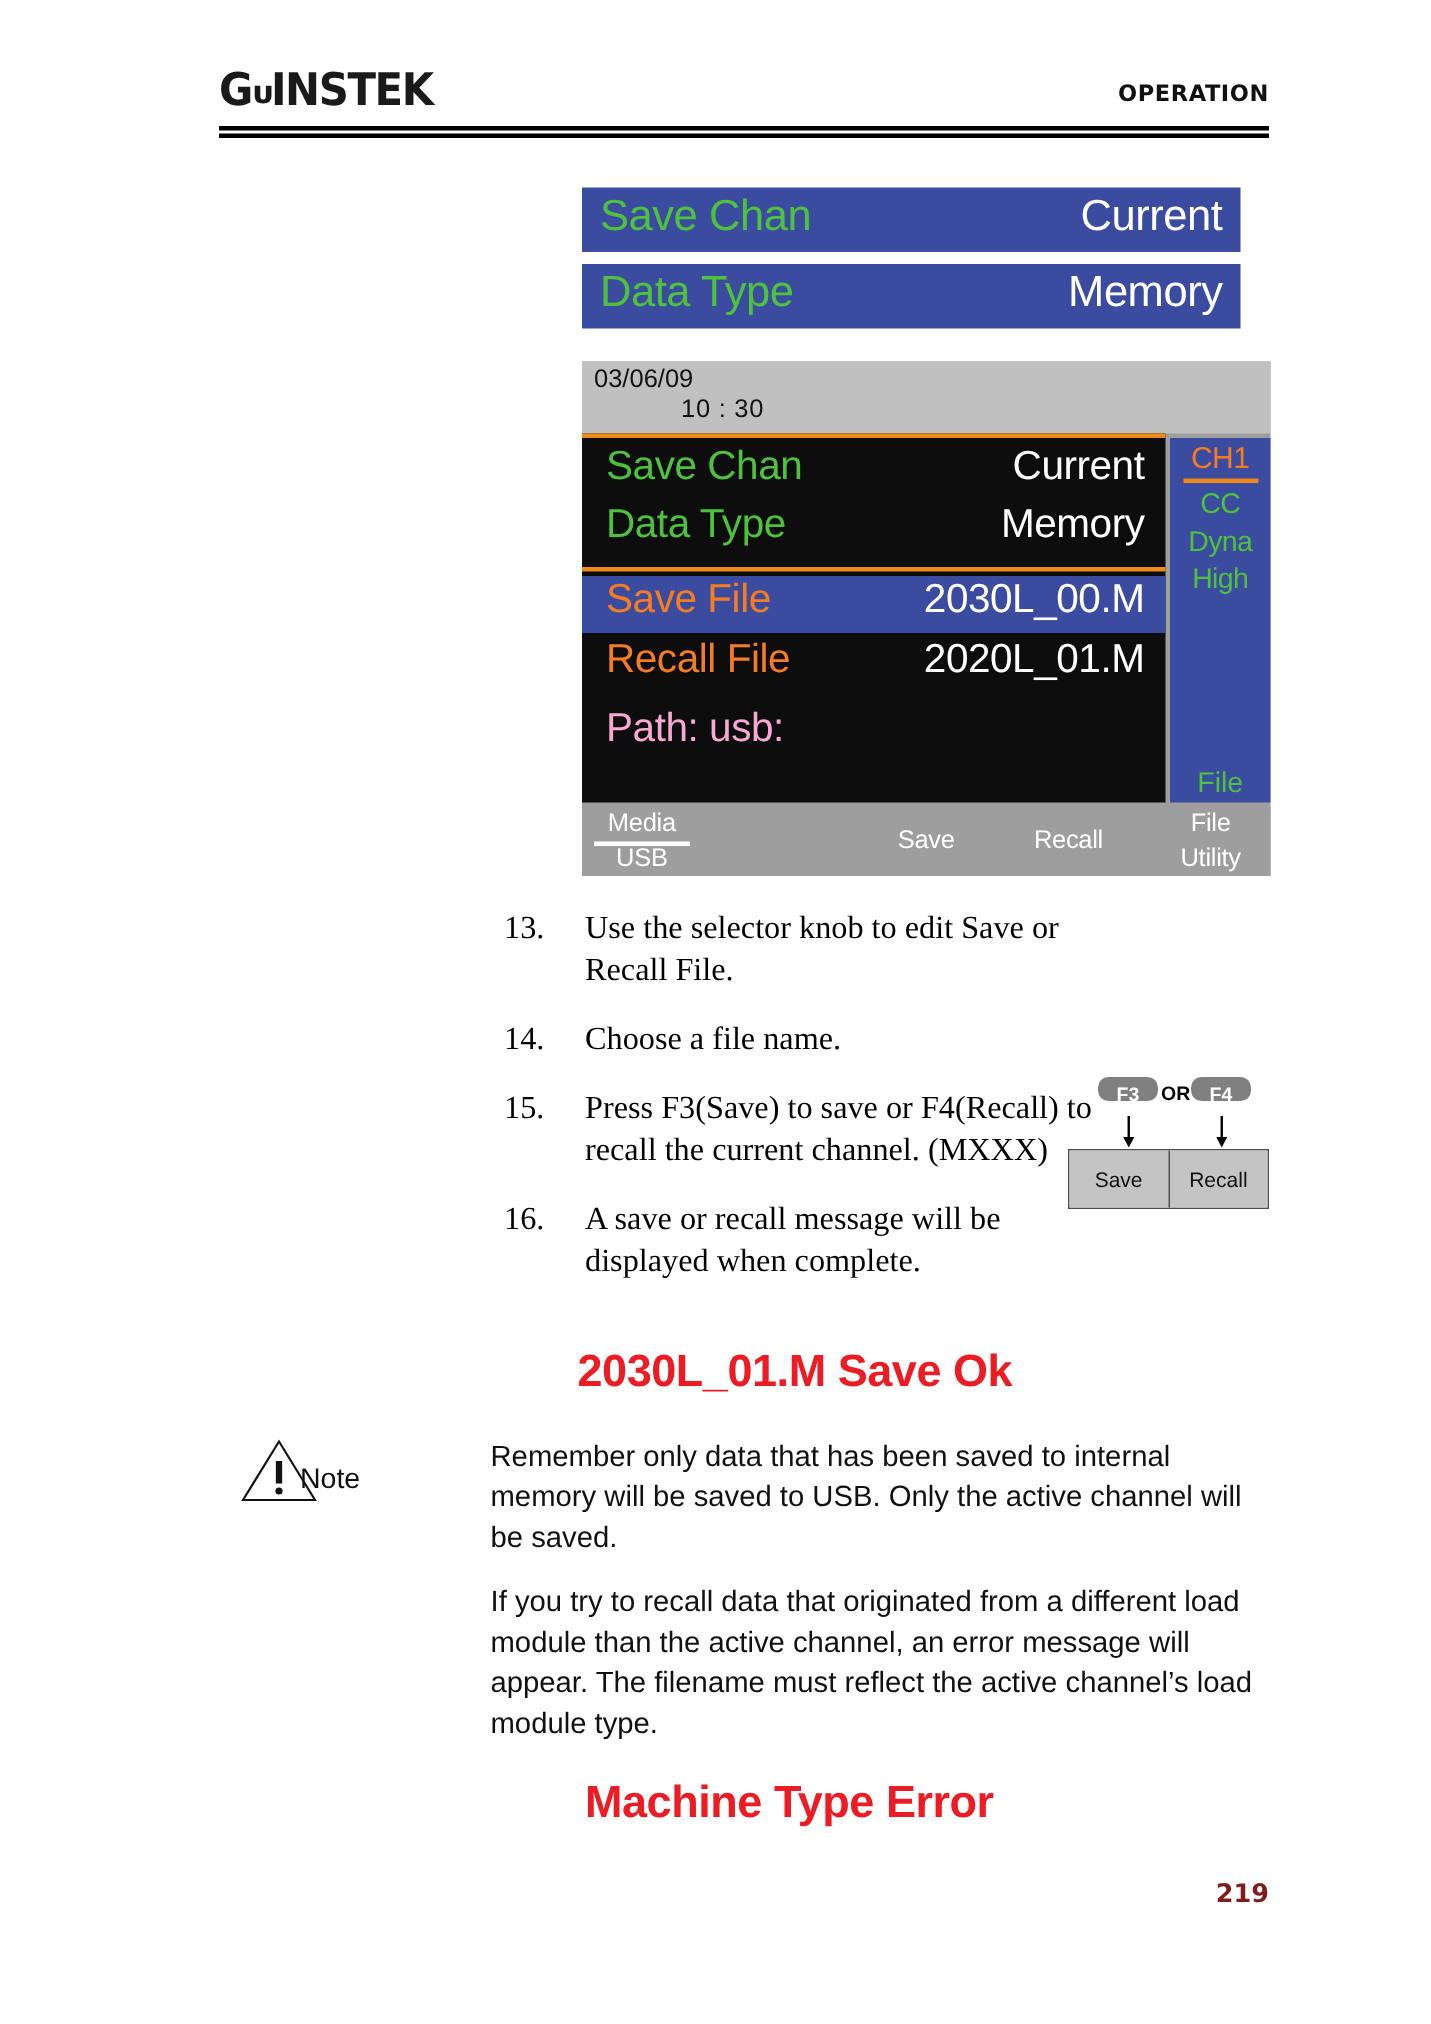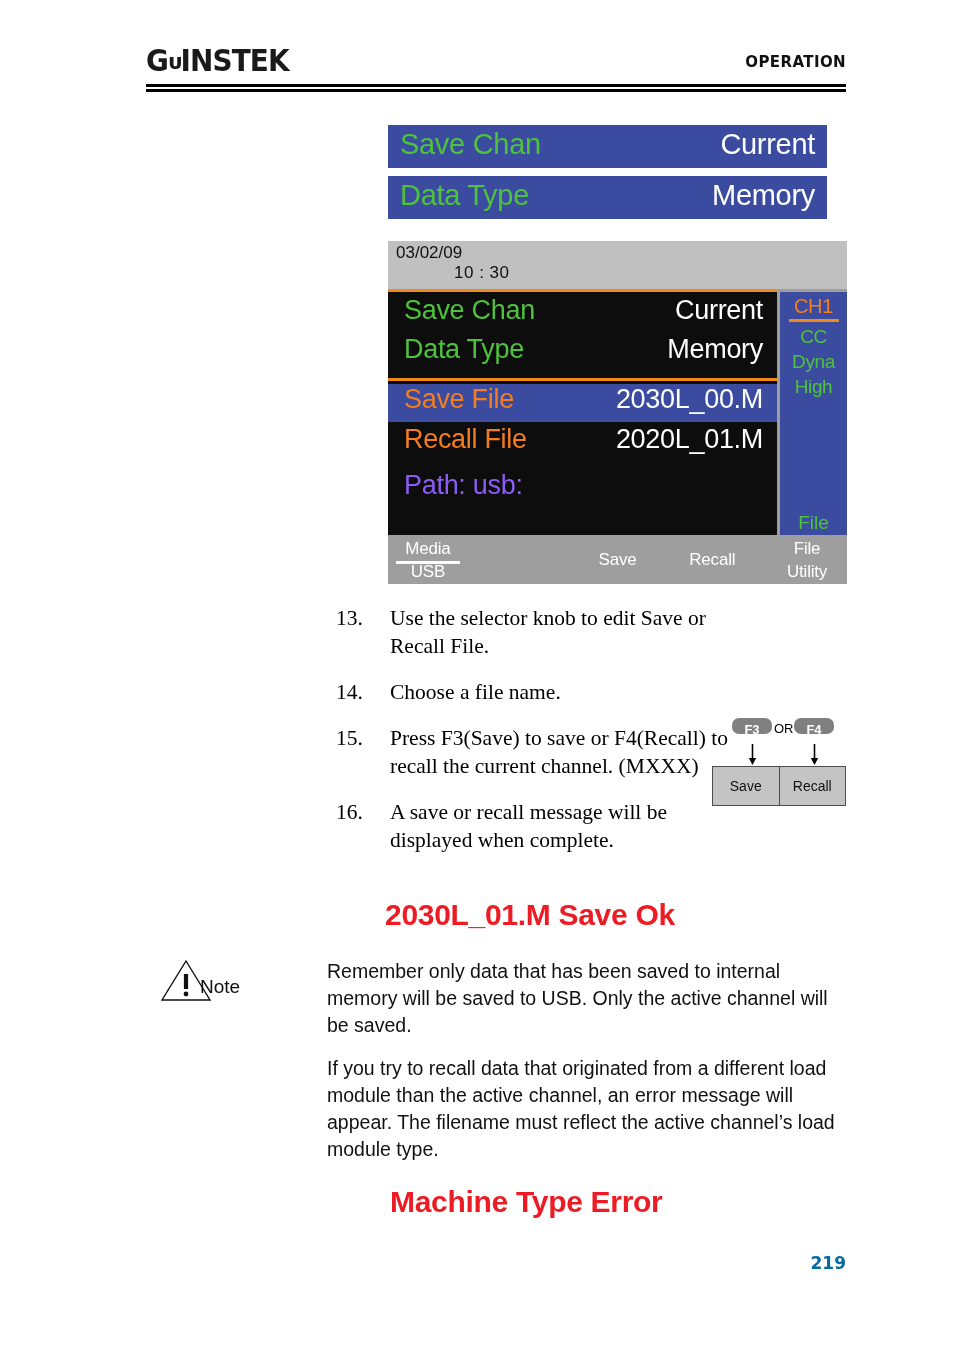--- a/index.html
+++ b/index.html
@@ -164,21 +164,21 @@
   .lcd-row .r-value {
     position: absolute;
     right: 14px;
     top: 0;
     font-size: 27px;
     color: #ffffff;
     letter-spacing: -0.3px;
   }
   .green  { color: #4ec23c; }
   .orange { color: #f57d20; }
-  .yellow { color: #8b5cf6; }
+  .yellow { color: #f9a8d4; }
 
   #lcd-row-savechan { top: 3px; }
   #lcd-row-datatype { top: 42px; }
 
   .lcd-section-bottom {
     position: absolute;
     left: 0;
     top: 89px;
     width: 100%;
     height: 154px;
@@ -310,21 +310,21 @@
     line-height: 24px;
   }
   #fkey-f3 { left: 20px; }
   #fkey-f4 { left: 82px; }
   .fkey-or {
     position: absolute;
     left: 62px;
     top: 3px;
     font-size: 13px;
     color: #000;
-    font-weight: normal;
+    font-weight: bold;
     font-family: "Liberation Sans", sans-serif;
     text-align: center;
   }
   .fkey-arrow {
     position: absolute;
     top: 26px;
     width: 9px;
     height: 22px;
   }
   #fkey-arrow-1 { left: 36px; }
@@ -399,21 +399,21 @@
   #note-para-2 { top: 1055px; }
 
   
   .page-number {
     position: absolute;
     right: 108px;
     top: 1253px;
     font-family: "DejaVu Sans", sans-serif;
     font-weight: bold;
     font-size: 17px;
-    color: #0369a1;
+    color: #7f1d1d;
   }
 </style>
 </head>
 <body>
 
 <div class="page-header">
   <div class="logo"><span>G</span><span class="gw-u">ᴜ</span><span>INSTEK</span></div>
   <div class="header-title">OPERATION</div>
 </div>
 <div class="header-rule"></div>
@@ -423,21 +423,21 @@
   <span class="b-value">Current</span>
 </div>
 <div class="banner" id="banner-2">
   <span class="b-label">Data Type</span>
   <span class="b-value">Memory</span>
 </div>
 
 <div class="lcd">
 
   <div class="lcd-datetime">
-    <div class="lcd-date">03/02/09</div>
+    <div class="lcd-date">03/06/09</div>
     <div class="lcd-time">10 : 30</div>
   </div>
 
   <div class="lcd-body">
 
     <div class="lcd-section-top">
       <div class="lcd-row" id="lcd-row-savechan">
         <span class="r-label green">Save Chan</span>
         <span class="r-value">Current</span>
       </div>

